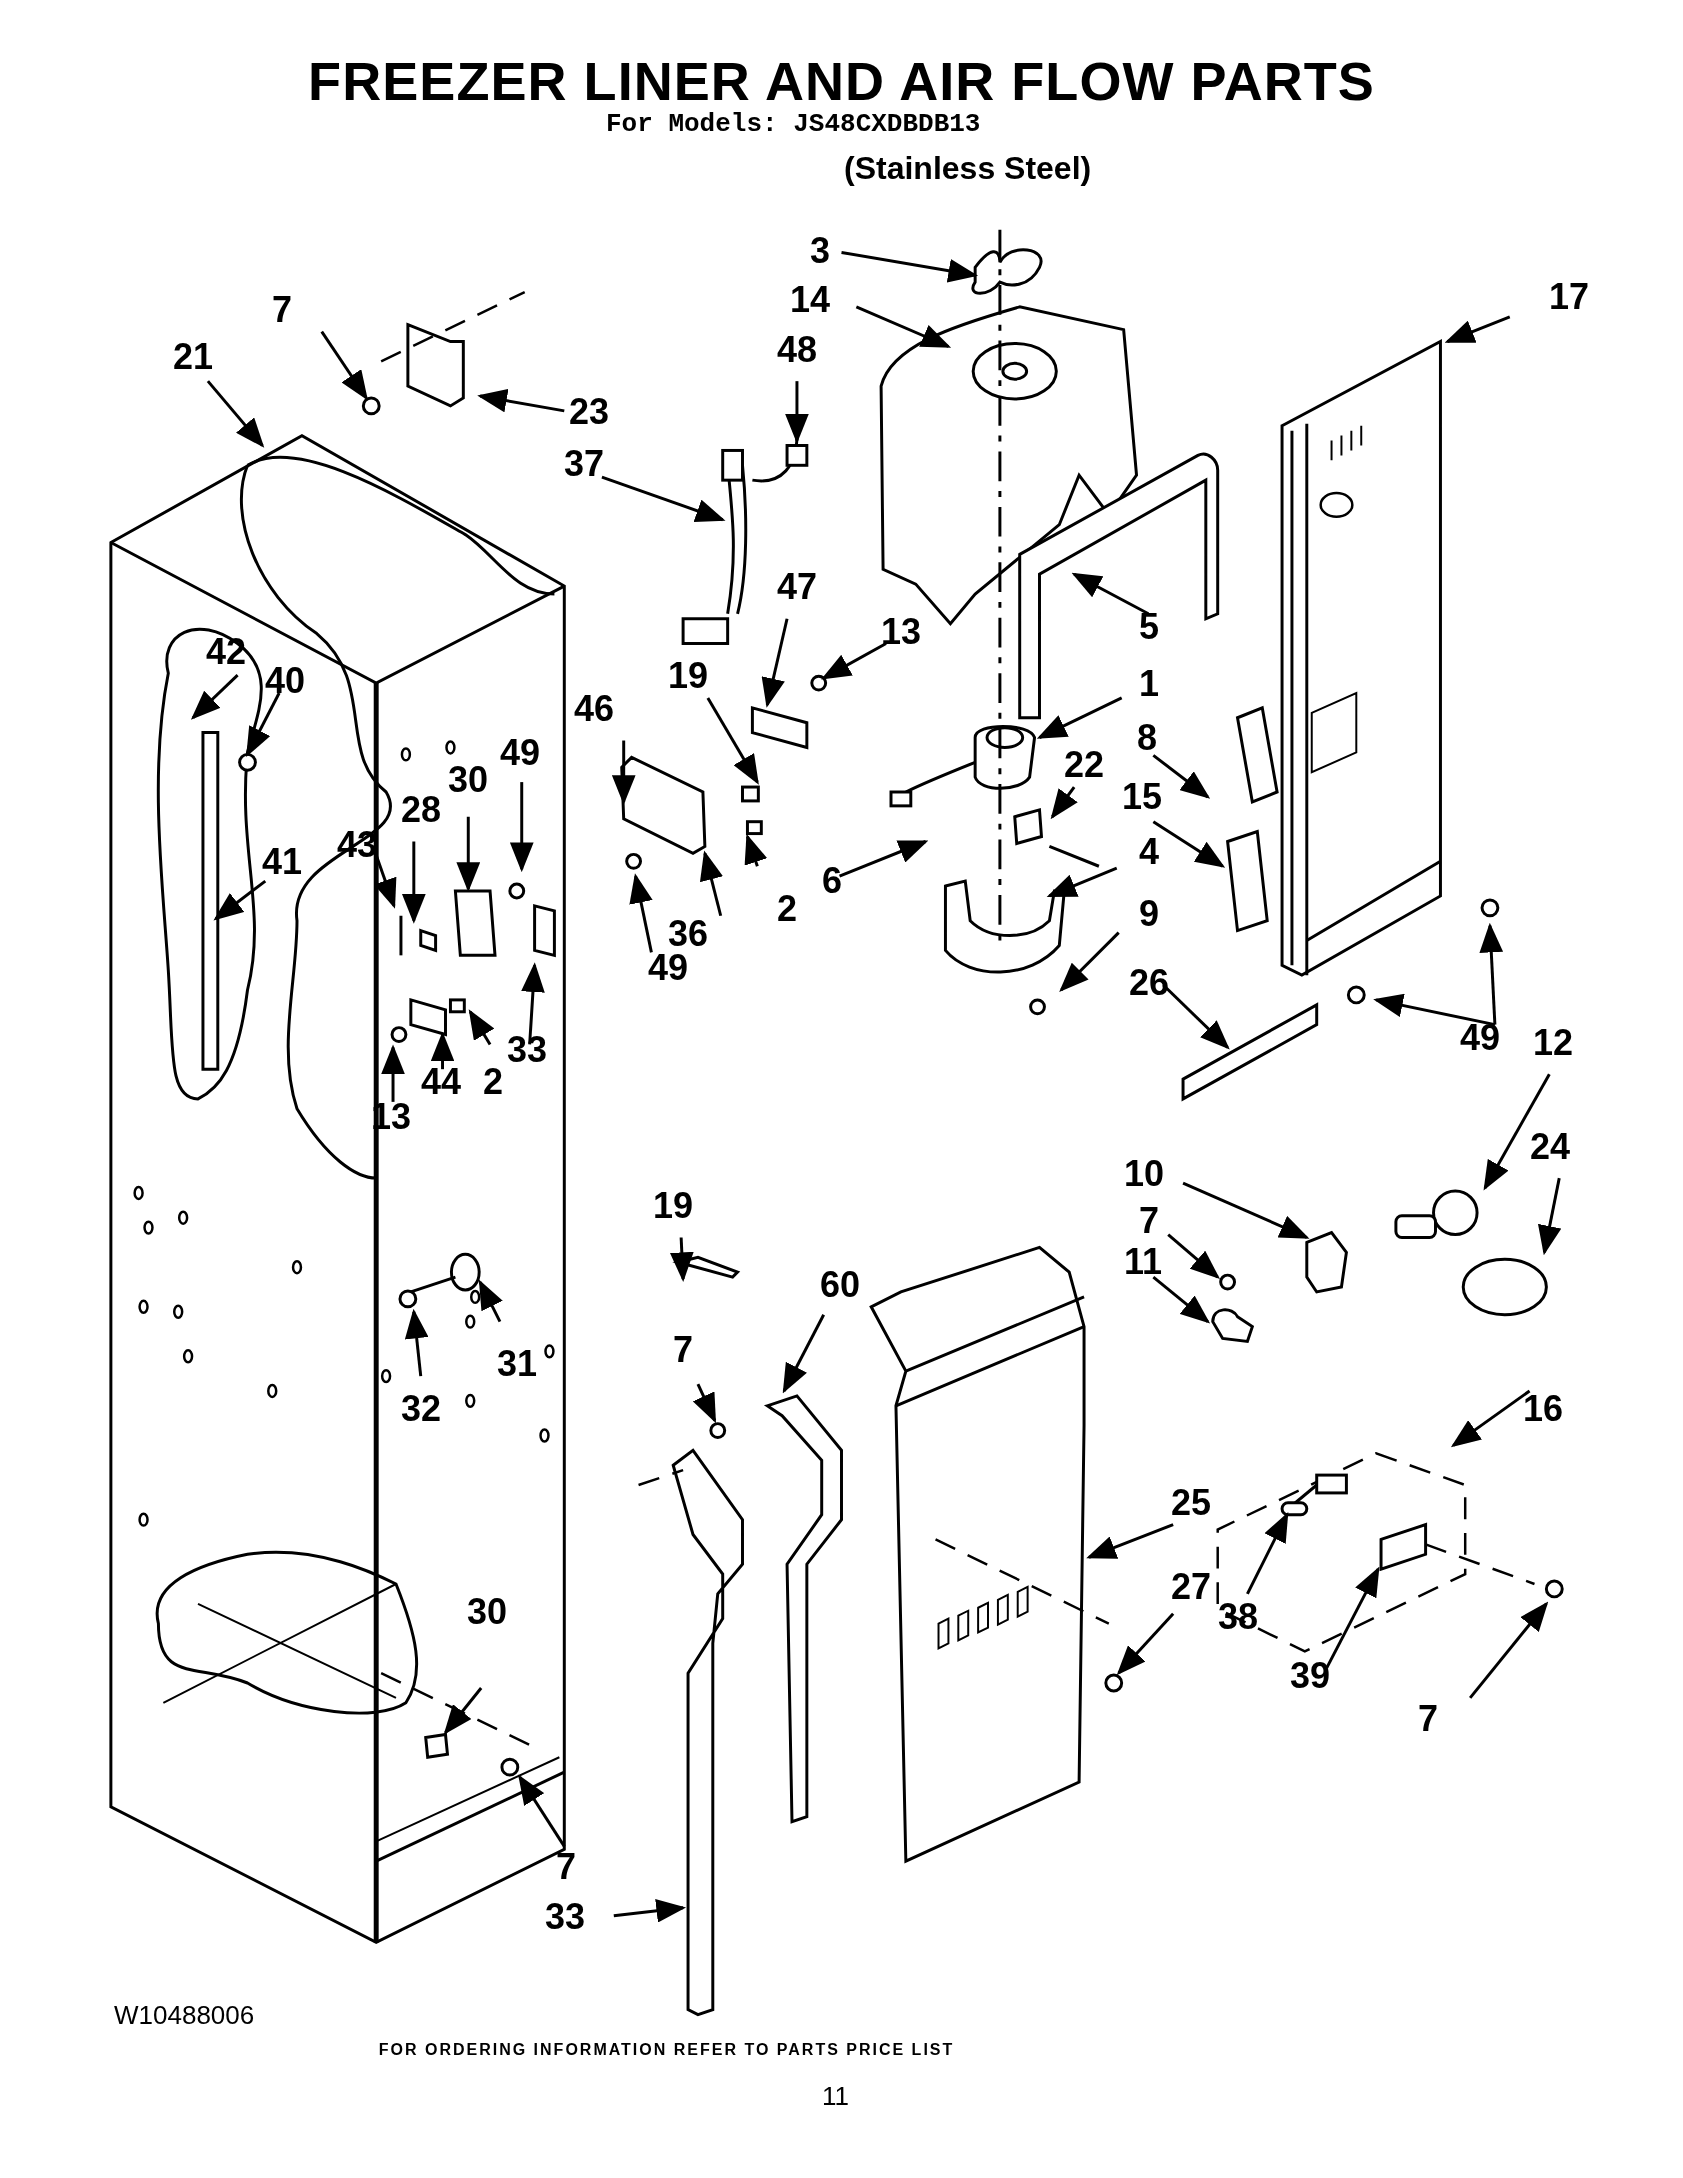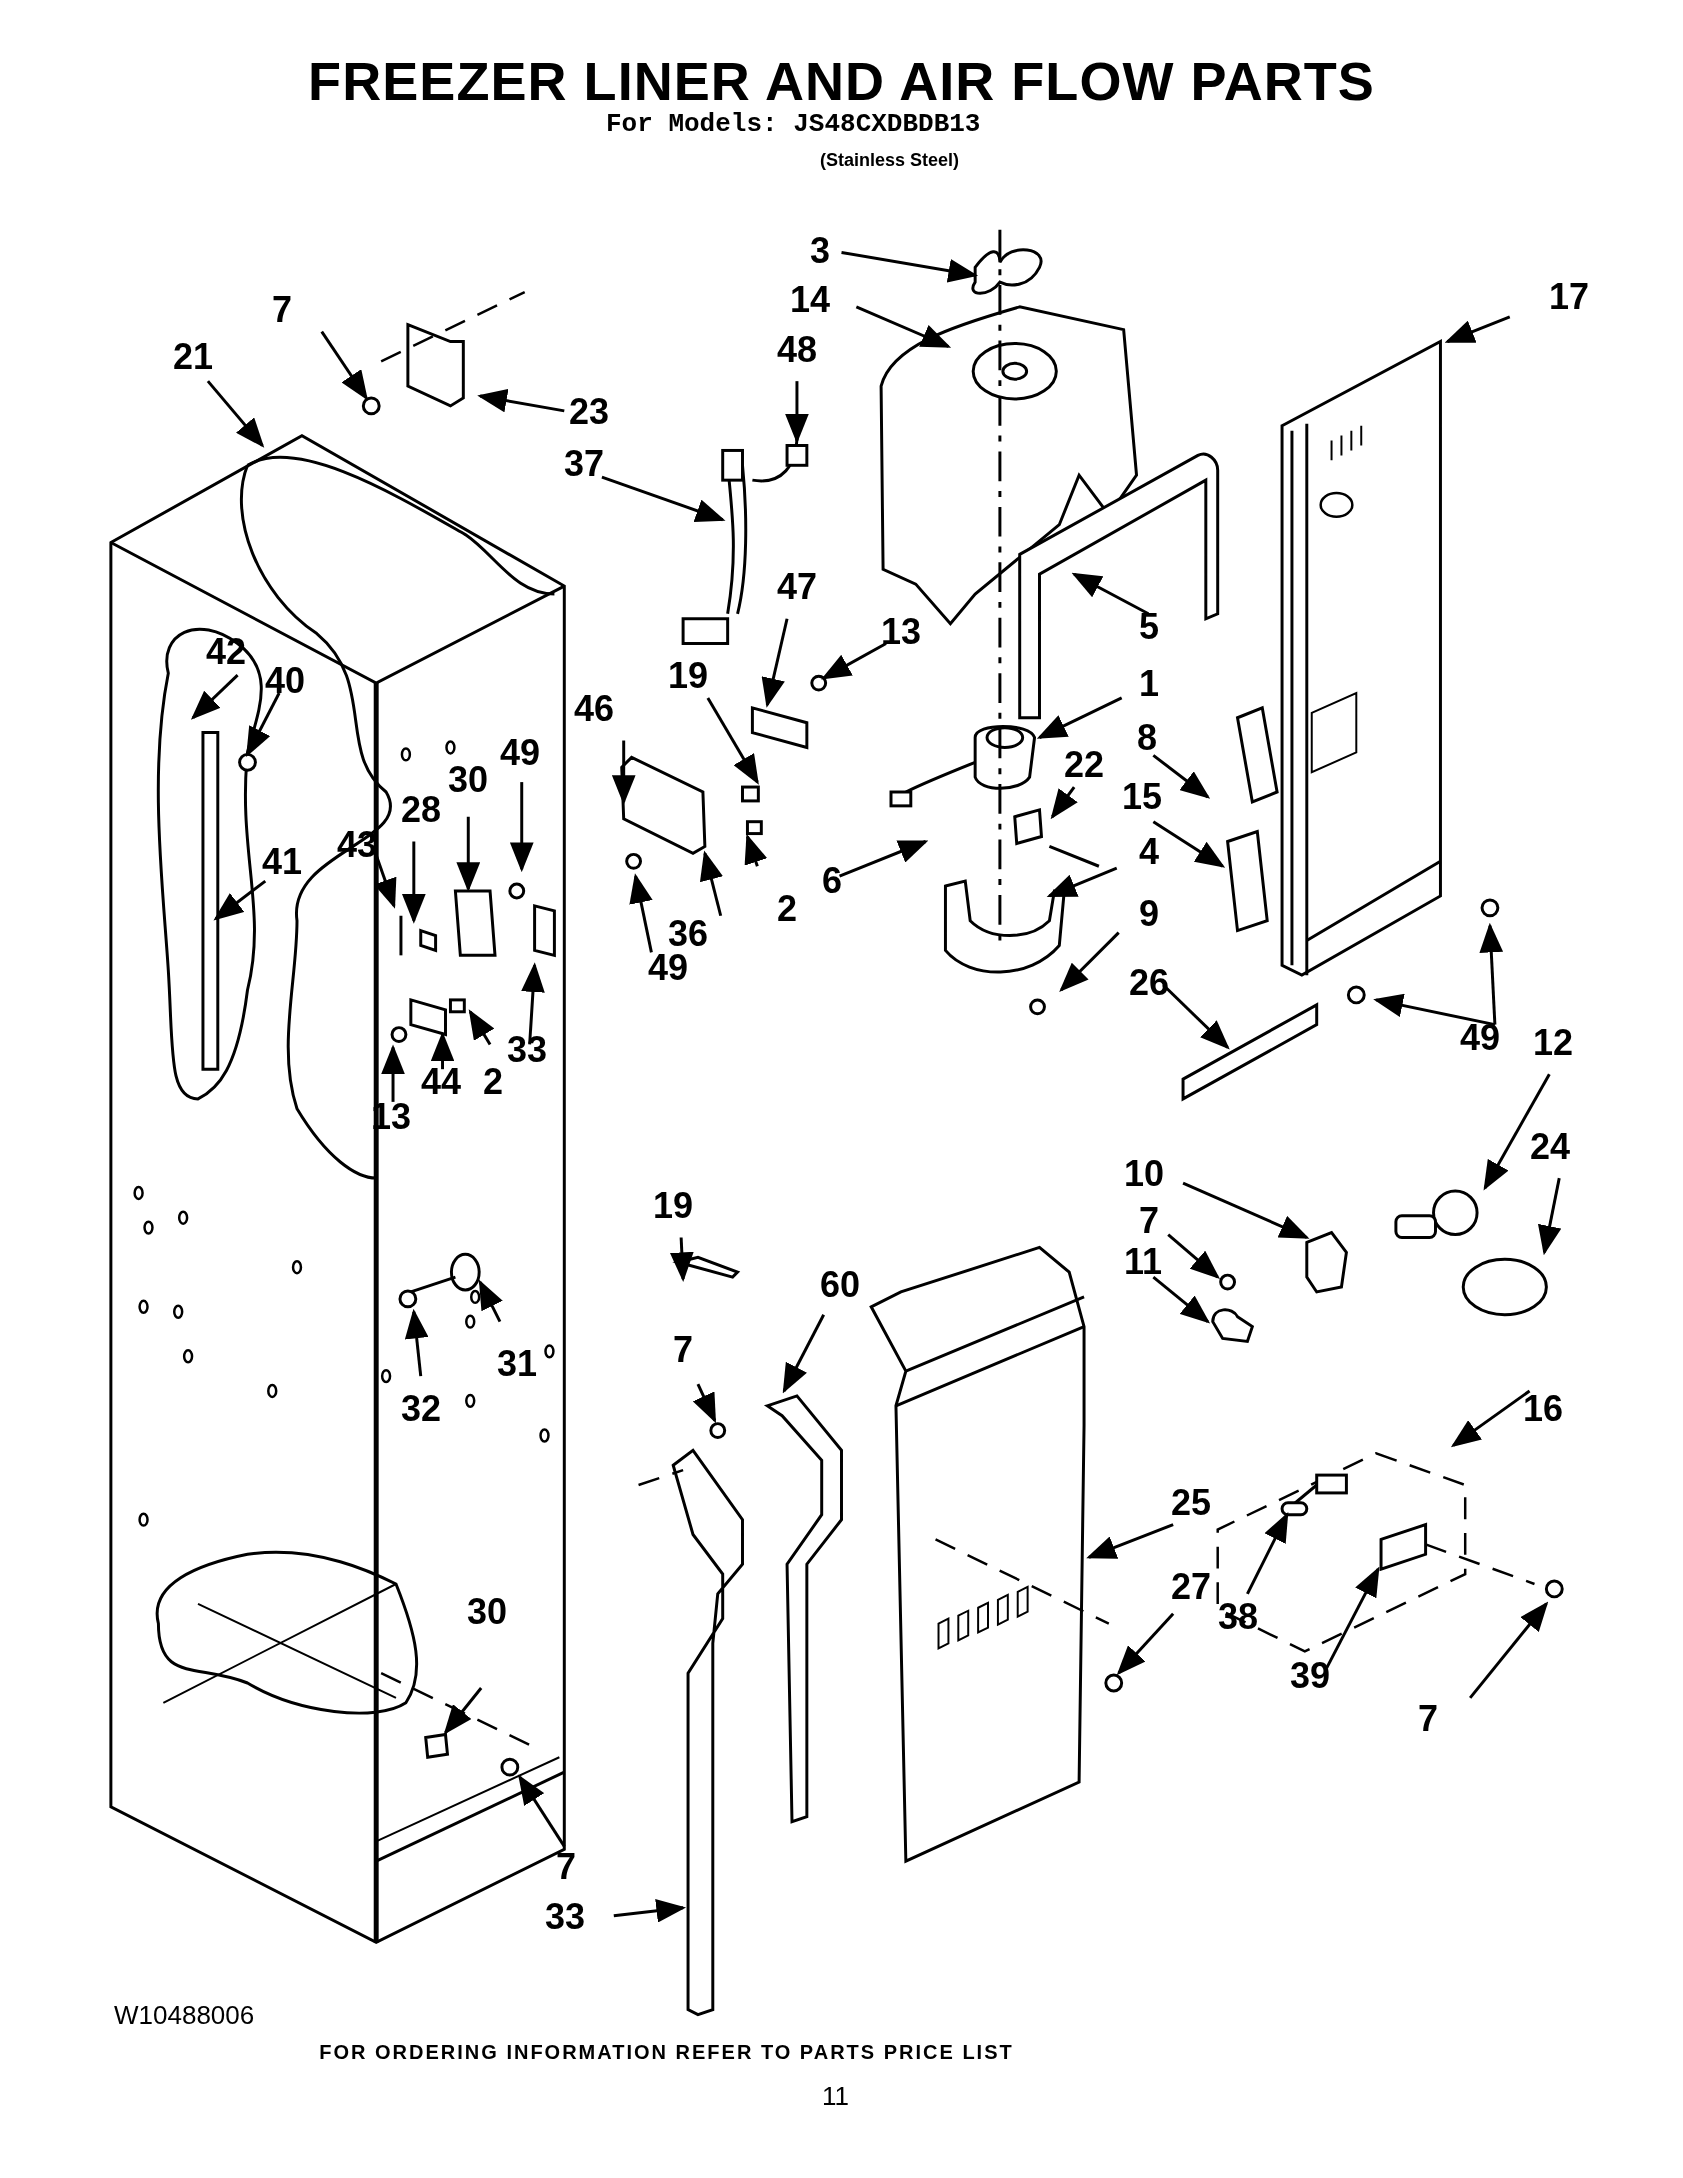--- a/index.html
+++ b/index.html
@@ -1,23 +1,23 @@
 <!DOCTYPE html>
 <html><head>
 <meta charset="utf-8">
 <style>
   html, body { margin:0; padding:0; background:#ffffff; }
   body { width:1683px; height:2178px; position:relative; overflow:hidden;
          font-family:"Liberation Sans", sans-serif; color:#000; }
   .title { position:absolute; left:0; width:1683px; top:51px; text-align:center;
            font-weight:bold; font-size:53px; letter-spacing:1px; transform:scaleX(1.02); }
   .subtitle { position:absolute; left:606px; top:109px; font-weight:bold; font-size:26px;font-family:Liberation Mono, monospace; }
-  .variant { position:absolute; left:820px; top:150px; font-weight:bold; font-size:18px; }
+  .variant { position:absolute; left:844px; top:150px; font-weight:bold; font-size:32px; }
   .footer-note { position:absolute; left:0; width:1333px; top:2041px; text-align:center;
-                 font-weight:bold; font-size:20px; letter-spacing:2px; }
+                 font-weight:bold; font-size:16px; letter-spacing:2px; }
   .doc-num { position:absolute; left:114px; top:2000px; font-size:26px; }
   .page-num { position:absolute; left:822px; top:2081px; font-size:26px; }
   svg.diagram { position:absolute; left:0; top:0; width:1683px; height:2178px; }
   .callout { position:absolute; font-weight:bold; font-size:36px; line-height:1; }
   .ln { stroke:#000; stroke-width:3; fill:none; }
   .thin { stroke:#000; stroke-width:2; fill:none; }
   .dash { stroke:#000; stroke-width:2.5; fill:none; stroke-dasharray:22 14; }
   .dashdot { stroke:#000; stroke-width:3; fill:none; stroke-dasharray:30 10 6 10; }
   .arr { stroke:#000; stroke-width:3; fill:none; marker-end:url(#ah); }
   .part { fill:#fff; stroke:#000; stroke-width:3; }

